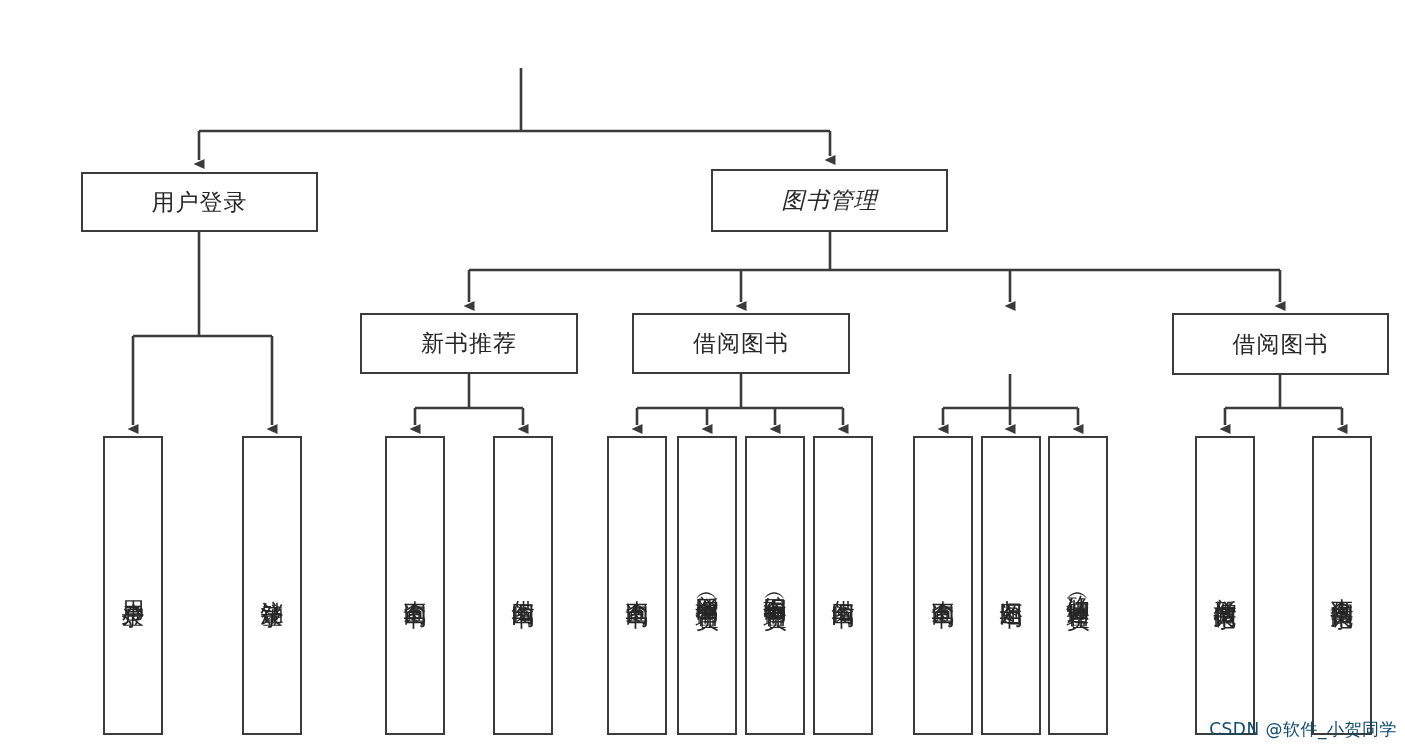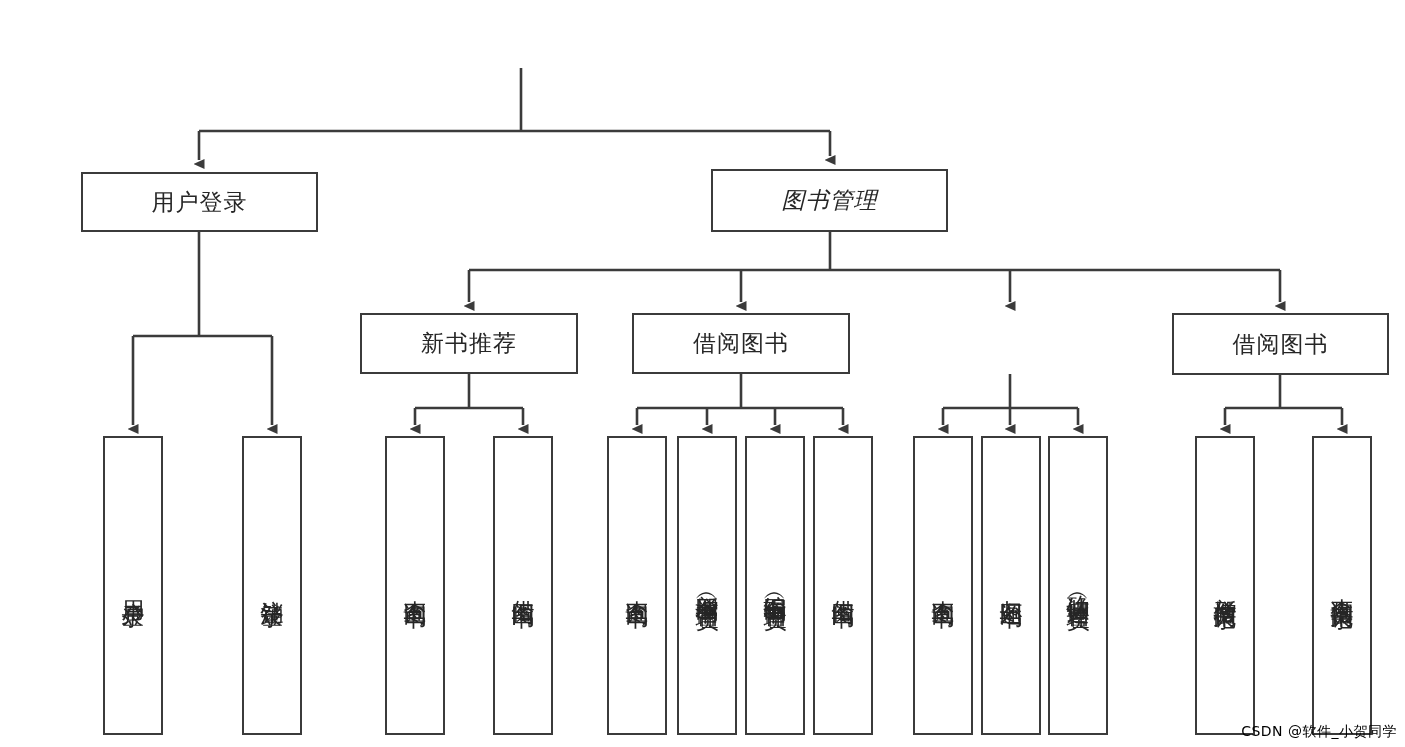--- a/index.html
+++ b/index.html
@@ -50,22 +50,22 @@
     left: 0;
     top: 0;
     width: 1405px;
     height: 747px;
     pointer-events: none;
   }
   .watermark {
     position: absolute;
     right: 8px;
     bottom: 6px;
-    font-size: 14px;
-    color: #000000;
+    font-size: 17px;
+    color: #0c4a6e;
     letter-spacing: 0.5px;
     white-space: nowrap;
   }
 </style>
 </head>
 <body>
 
 <div id="canvas">
 
   <svg class="lines" viewBox="0 0 1405 747" width="1405" height="747" xmlns="http://www.w3.org/2000/svg">

